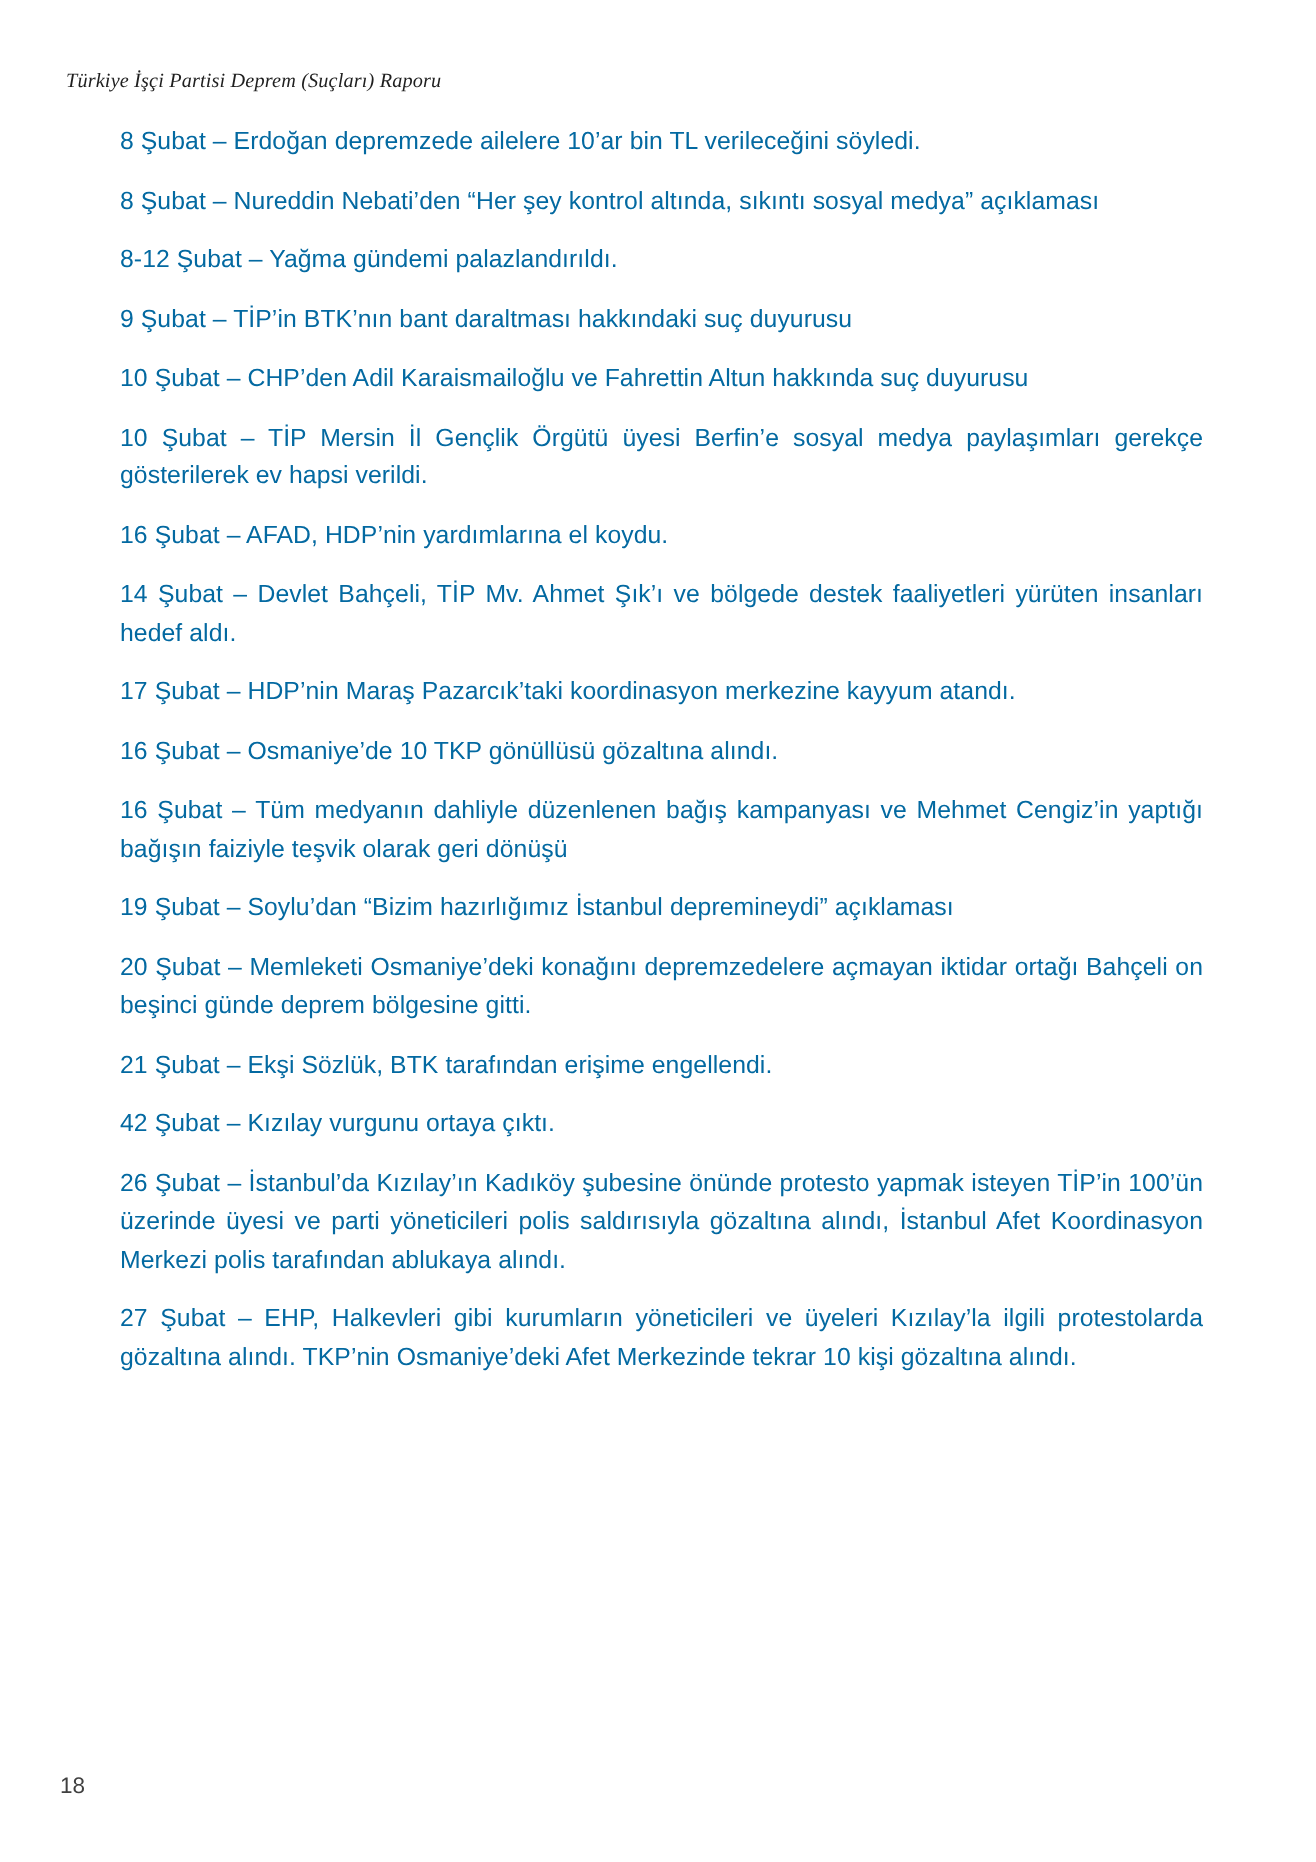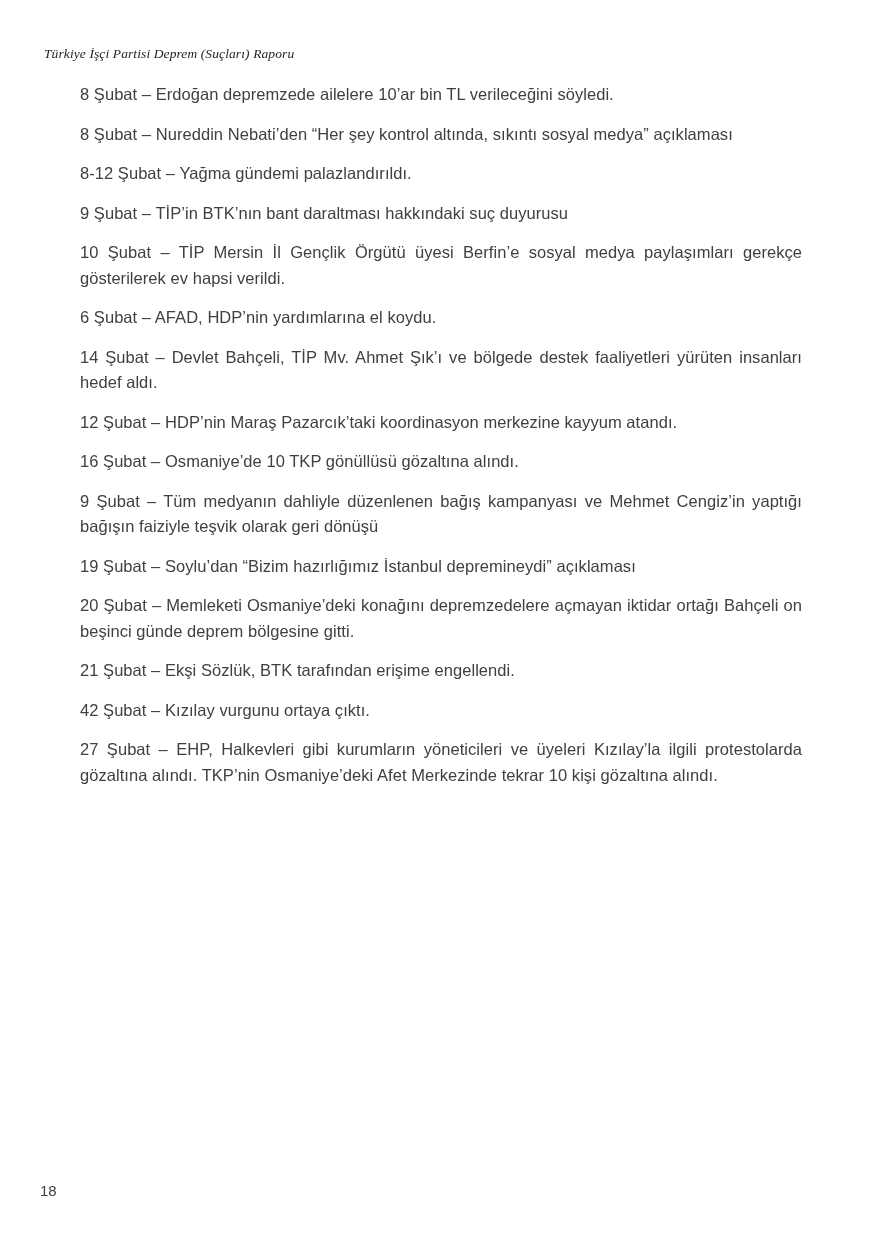--- a/index.html
+++ b/index.html
@@ -32,48 +32,50 @@
     top: 82px;
     left: 80px;
     width: 722px;
   }
   .body-text p {
     margin: 0 0 14px 0;
     font-size: 16.5px;
     line-height: 25.5px;
     text-align: justify;
     letter-spacing: 0.05px;
-    color: #404040;
+    color: #0369a1;
   }
   .page-number {
     position: absolute;
     left: 40px;
     bottom: 42px;
     font-size: 15px;
     color: #404040;
   }
 </style>
 </head>
 <body>
 
 <div class="page">
   <div class="running-header">Türkiye İşçi Partisi Deprem (Suçları) Raporu</div>
 
   <div class="body-text">
       <p>8 Şubat – Erdoğan depremzede ailelere 10’ar bin TL verileceğini söyledi.</p>
       <p>8 Şubat – Nureddin Nebati’den “Her şey kontrol altında, sıkıntı sosyal medya” açıklaması</p>
       <p>8-12 Şubat – Yağma gündemi palazlandırıldı.</p>
       <p>9 Şubat – TİP’in BTK’nın bant daraltması hakkındaki suç duyurusu</p>
+      <p>10 Şubat – CHP’den Adil Karaismailoğlu ve Fahrettin Altun hakkında suç duyurusu</p>
       <p>10 Şubat – TİP Mersin İl Gençlik Örgütü üyesi Berfin’e sosyal medya paylaşımları gerekçe gösterilerek ev hapsi verildi.</p>
-      <p>6 Şubat – AFAD, HDP’nin yardımlarına el koydu.</p>
+      <p>16 Şubat – AFAD, HDP’nin yardımlarına el koydu.</p>
       <p>14 Şubat – Devlet Bahçeli, TİP Mv. Ahmet Şık’ı ve bölgede destek faaliyetleri yürüten insanları hedef aldı.</p>
-      <p>12 Şubat – HDP’nin Maraş Pazarcık’taki koordinasyon merkezine kayyum atandı.</p>
+      <p>17 Şubat – HDP’nin Maraş Pazarcık’taki koordinasyon merkezine kayyum atandı.</p>
       <p>16 Şubat – Osmaniye’de 10 TKP gönüllüsü gözaltına alındı.</p>
-      <p>9 Şubat – Tüm medyanın dahliyle düzenlenen bağış kampanyası ve Mehmet Cengiz’in yaptığı bağışın faiziyle teşvik olarak geri dönüşü</p>
+      <p>16 Şubat – Tüm medyanın dahliyle düzenlenen bağış kampanyası ve Mehmet Cengiz’in yaptığı bağışın faiziyle teşvik olarak geri dönüşü</p>
       <p>19 Şubat – Soylu’dan “Bizim hazırlığımız İstanbul depremineydi” açıklaması</p>
       <p>20 Şubat – Memleketi Osmaniye’deki konağını depremzedelere açmayan iktidar ortağı Bahçeli on beşinci günde deprem bölgesine gitti.</p>
       <p>21 Şubat – Ekşi Sözlük, BTK tarafından erişime engellendi.</p>
       <p>42 Şubat – Kızılay vurgunu ortaya çıktı.</p>
+      <p>26 Şubat – İstanbul’da Kızılay’ın Kadıköy şubesine önünde protesto yapmak isteyen TİP’in 100’ün üzerinde üyesi ve parti yöneticileri polis saldırısıyla gözaltına alındı, İstanbul Afet Koordinasyon Merkezi polis tarafından ablukaya alındı.</p>
       <p>27 Şubat – EHP, Halkevleri gibi kurumların yöneticileri ve üyeleri Kızılay’la ilgili protestolarda gözaltına alındı. TKP’nin Osmaniye’deki Afet Merkezinde tekrar 10 kişi gözaltına alındı.</p>
     </div>
 
   <div class="page-number">18</div>
 </div>
 
 </body></html>

